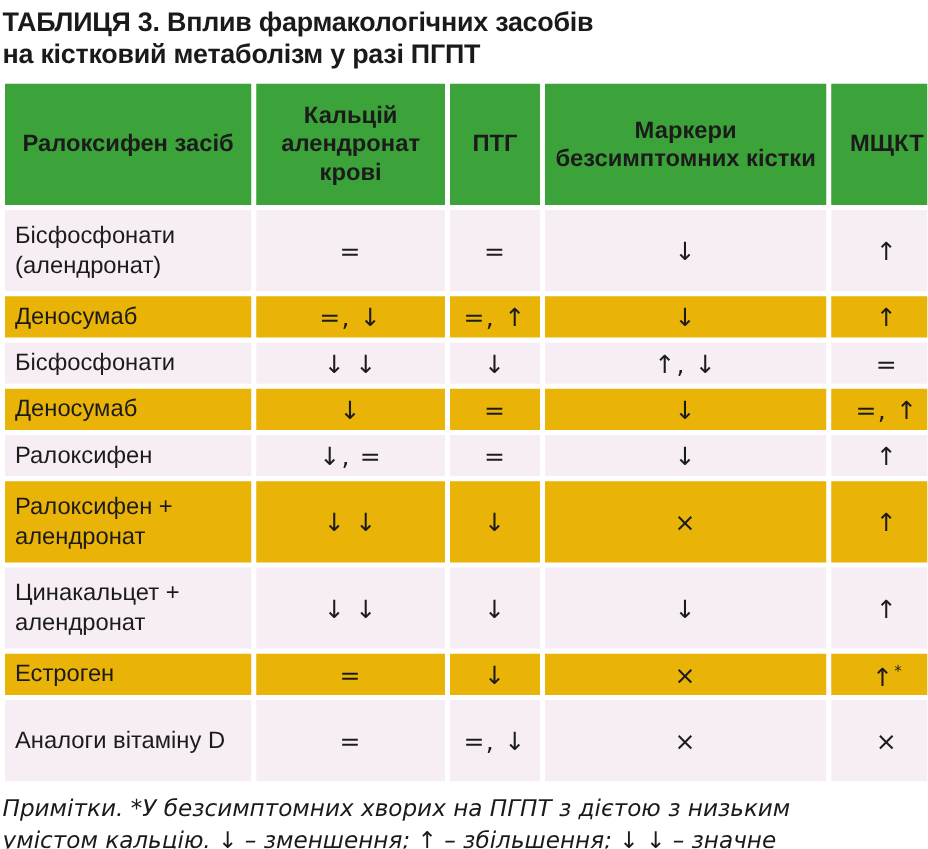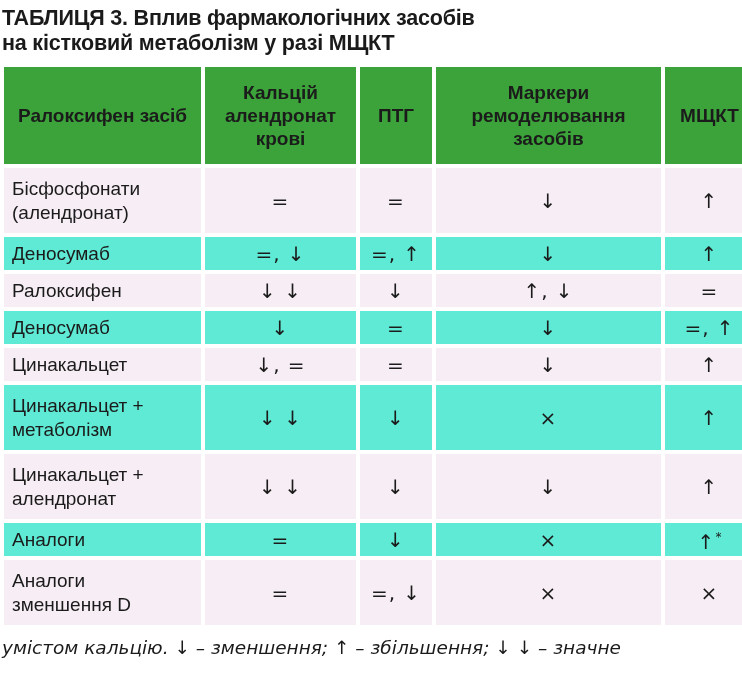--- a/index.html
+++ b/index.html
@@ -52,21 +52,21 @@
     height: 97px;
     padding: 3px 4px;
   }
 
   tbody td {
     font-size: 19px;
     line-height: 24px;
     padding: 4px 6px;
   }
   tbody tr.r-pink td { background: #f7eef5; }
-  tbody tr.r-lav  td { background: #5eead4; }
+  tbody tr.r-lav  td { background: #eab308; }
 
   td.name {
     text-align: left;
     padding-left: 8px;
     padding-right: 16px;
     font-size: 19px;
   }
   tbody tr.tall td { height: 65px; }
   tbody tr.short td { height: 33px; }
 
@@ -93,37 +93,37 @@
   }
   .notes .nline { display: block; white-space: nowrap; }
 </style>
 </head>
 <body>
 
 <div id="page">
 
   <div class="title">
     <span class="tline">ТАБЛИЦЯ 3. Вплив фармакологічних засобів</span>
-    <span class="tline">на кістковий метаболізм у разі МЩКТ</span>
+    <span class="tline">на кістковий метаболізм у разі ПГПТ</span>
   </div>
 
   <table class="tbl">
     <colgroup>
       <col style="width:197px">
       <col style="width:151px">
       <col style="width:72px">
       <col style="width:225px">
       <col style="width:89px">
     </colgroup>
     <thead>
       <tr>
         <th>Ралоксифен засіб</th>
         <th>Кальцій алендронат крові</th>
         <th>ПТГ</th>
-        <th>Маркери ремоделювання засобів</th>
+        <th>Маркери безсимптомних кістки</th>
         <th>МЩКТ</th>
       </tr>
     </thead>
     <tbody>
 
       <tr class="r-pink tall">
         <td class="name">Бісфосфонати (алендронат)</td>
         <td class="sym">=</td>
         <td class="sym">=</td>
         <td class="sym">↓</td>
@@ -132,76 +132,77 @@
 
       <tr class="r-lav short">
         <td class="name">Деносумаб</td>
         <td class="sym">=, ↓</td>
         <td class="sym">=, ↑</td>
         <td class="sym">↓</td>
         <td class="sym">↑</td>
       </tr>
 
       <tr class="r-pink short">
-        <td class="name">Ралоксифен</td>
+        <td class="name">Бісфосфонати</td>
         <td class="sym">↓ ↓</td>
         <td class="sym">↓</td>
         <td class="sym">↑, ↓</td>
         <td class="sym">=</td>
       </tr>
 
       <tr class="r-lav short">
         <td class="name">Деносумаб</td>
         <td class="sym">↓</td>
         <td class="sym">=</td>
         <td class="sym">↓</td>
         <td class="sym">=, ↑</td>
       </tr>
 
       <tr class="r-pink short">
-        <td class="name">Цинакальцет</td>
+        <td class="name">Ралоксифен</td>
         <td class="sym">↓, =</td>
         <td class="sym">=</td>
         <td class="sym">↓</td>
         <td class="sym">↑</td>
       </tr>
 
       <tr class="r-lav tall">
-        <td class="name">Цинакальцет + метаболізм</td>
+        <td class="name">Ралоксифен + алендронат</td>
         <td class="sym">↓ ↓</td>
         <td class="sym">↓</td>
         <td class="sym">×</td>
         <td class="sym">↑</td>
       </tr>
 
       <tr class="r-pink tall">
         <td class="name">Цинакальцет + алендронат</td>
         <td class="sym">↓ ↓</td>
         <td class="sym">↓</td>
         <td class="sym">↓</td>
         <td class="sym">↑</td>
       </tr>
 
       <tr class="r-lav short">
-        <td class="name">Аналоги</td>
+        <td class="name">Естроген</td>
         <td class="sym">=</td>
         <td class="sym">↓</td>
         <td class="sym">×</td>
         <td class="sym"><span>↑</span><sup>*</sup></td>
       </tr>
 
       <tr class="r-pink tall">
-        <td class="name">Аналоги зменшення D</td>
+        <td class="name">Аналоги вітаміну D</td>
         <td class="sym">=</td>
         <td class="sym">=, ↓</td>
         <td class="sym">×</td>
         <td class="sym">×</td>
       </tr>
 
     </tbody>
   </table>
 
   <div class="notes">
+    <span class="nline">Примітки. *У безсимптомних хворих на ПГПТ з дієтою з низьким</span>
     <span class="nline">умістом кальцію. ↓ – зменшення; ↑ – збільшення; ↓ ↓ – значне</span>
 
   </div>
 
 </div>
 
 </body></html>

